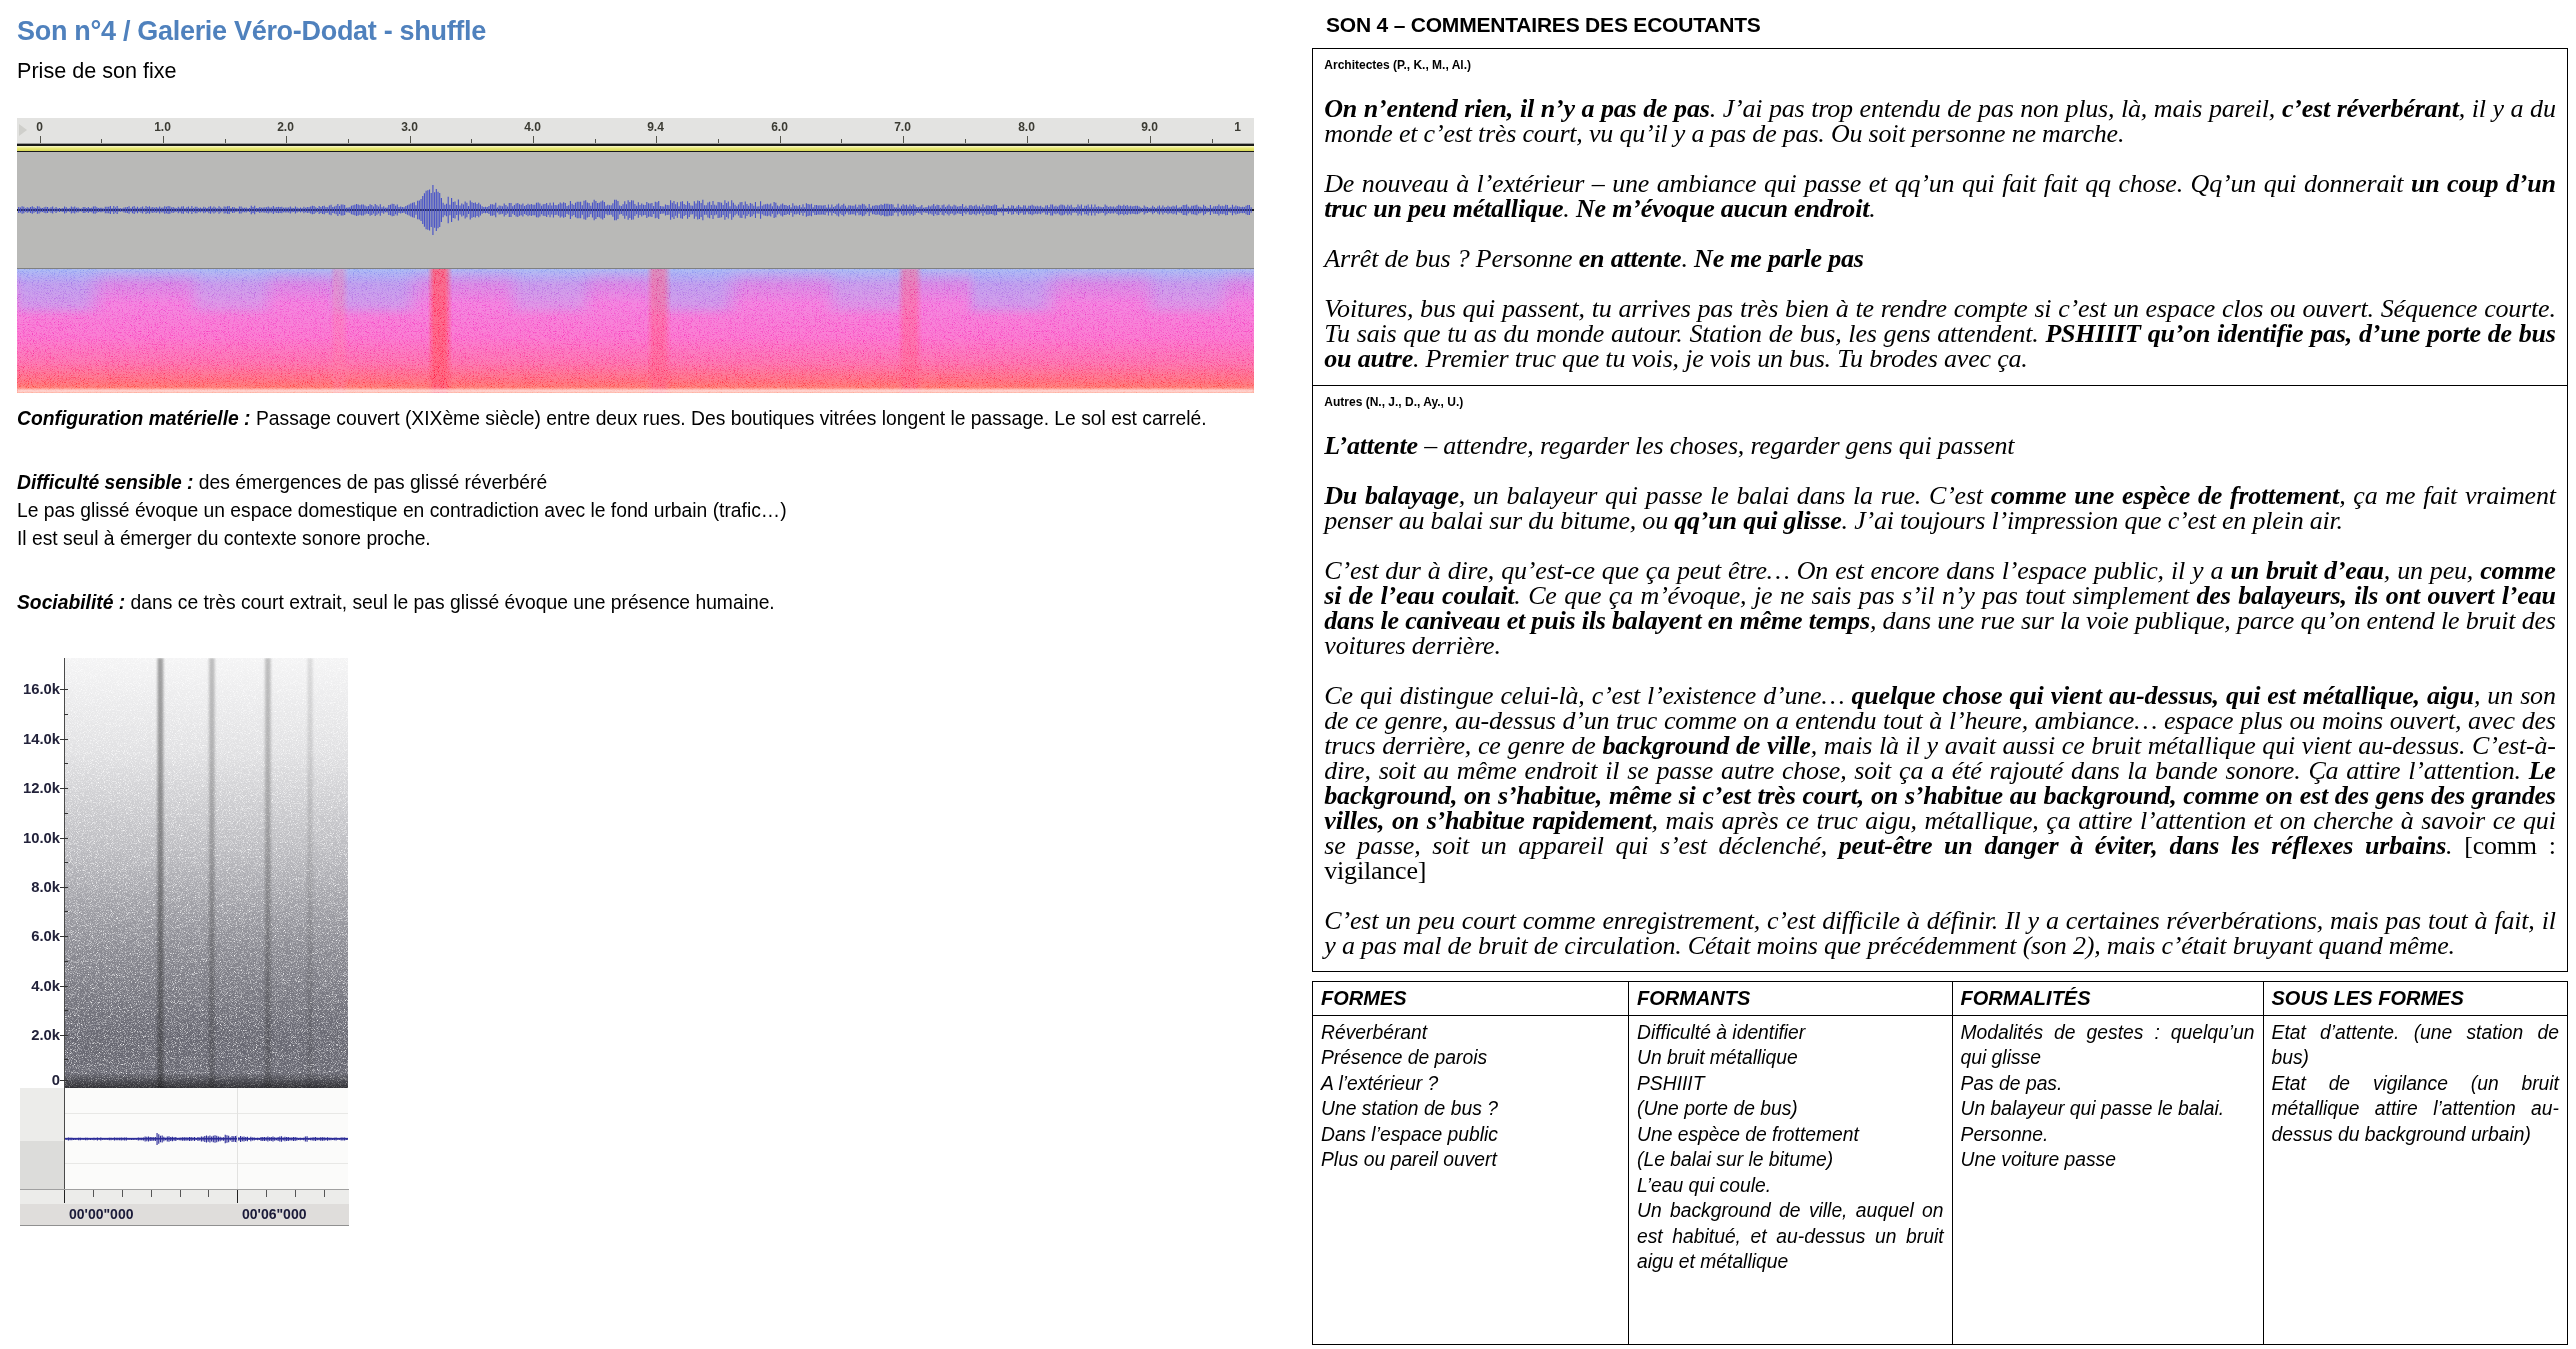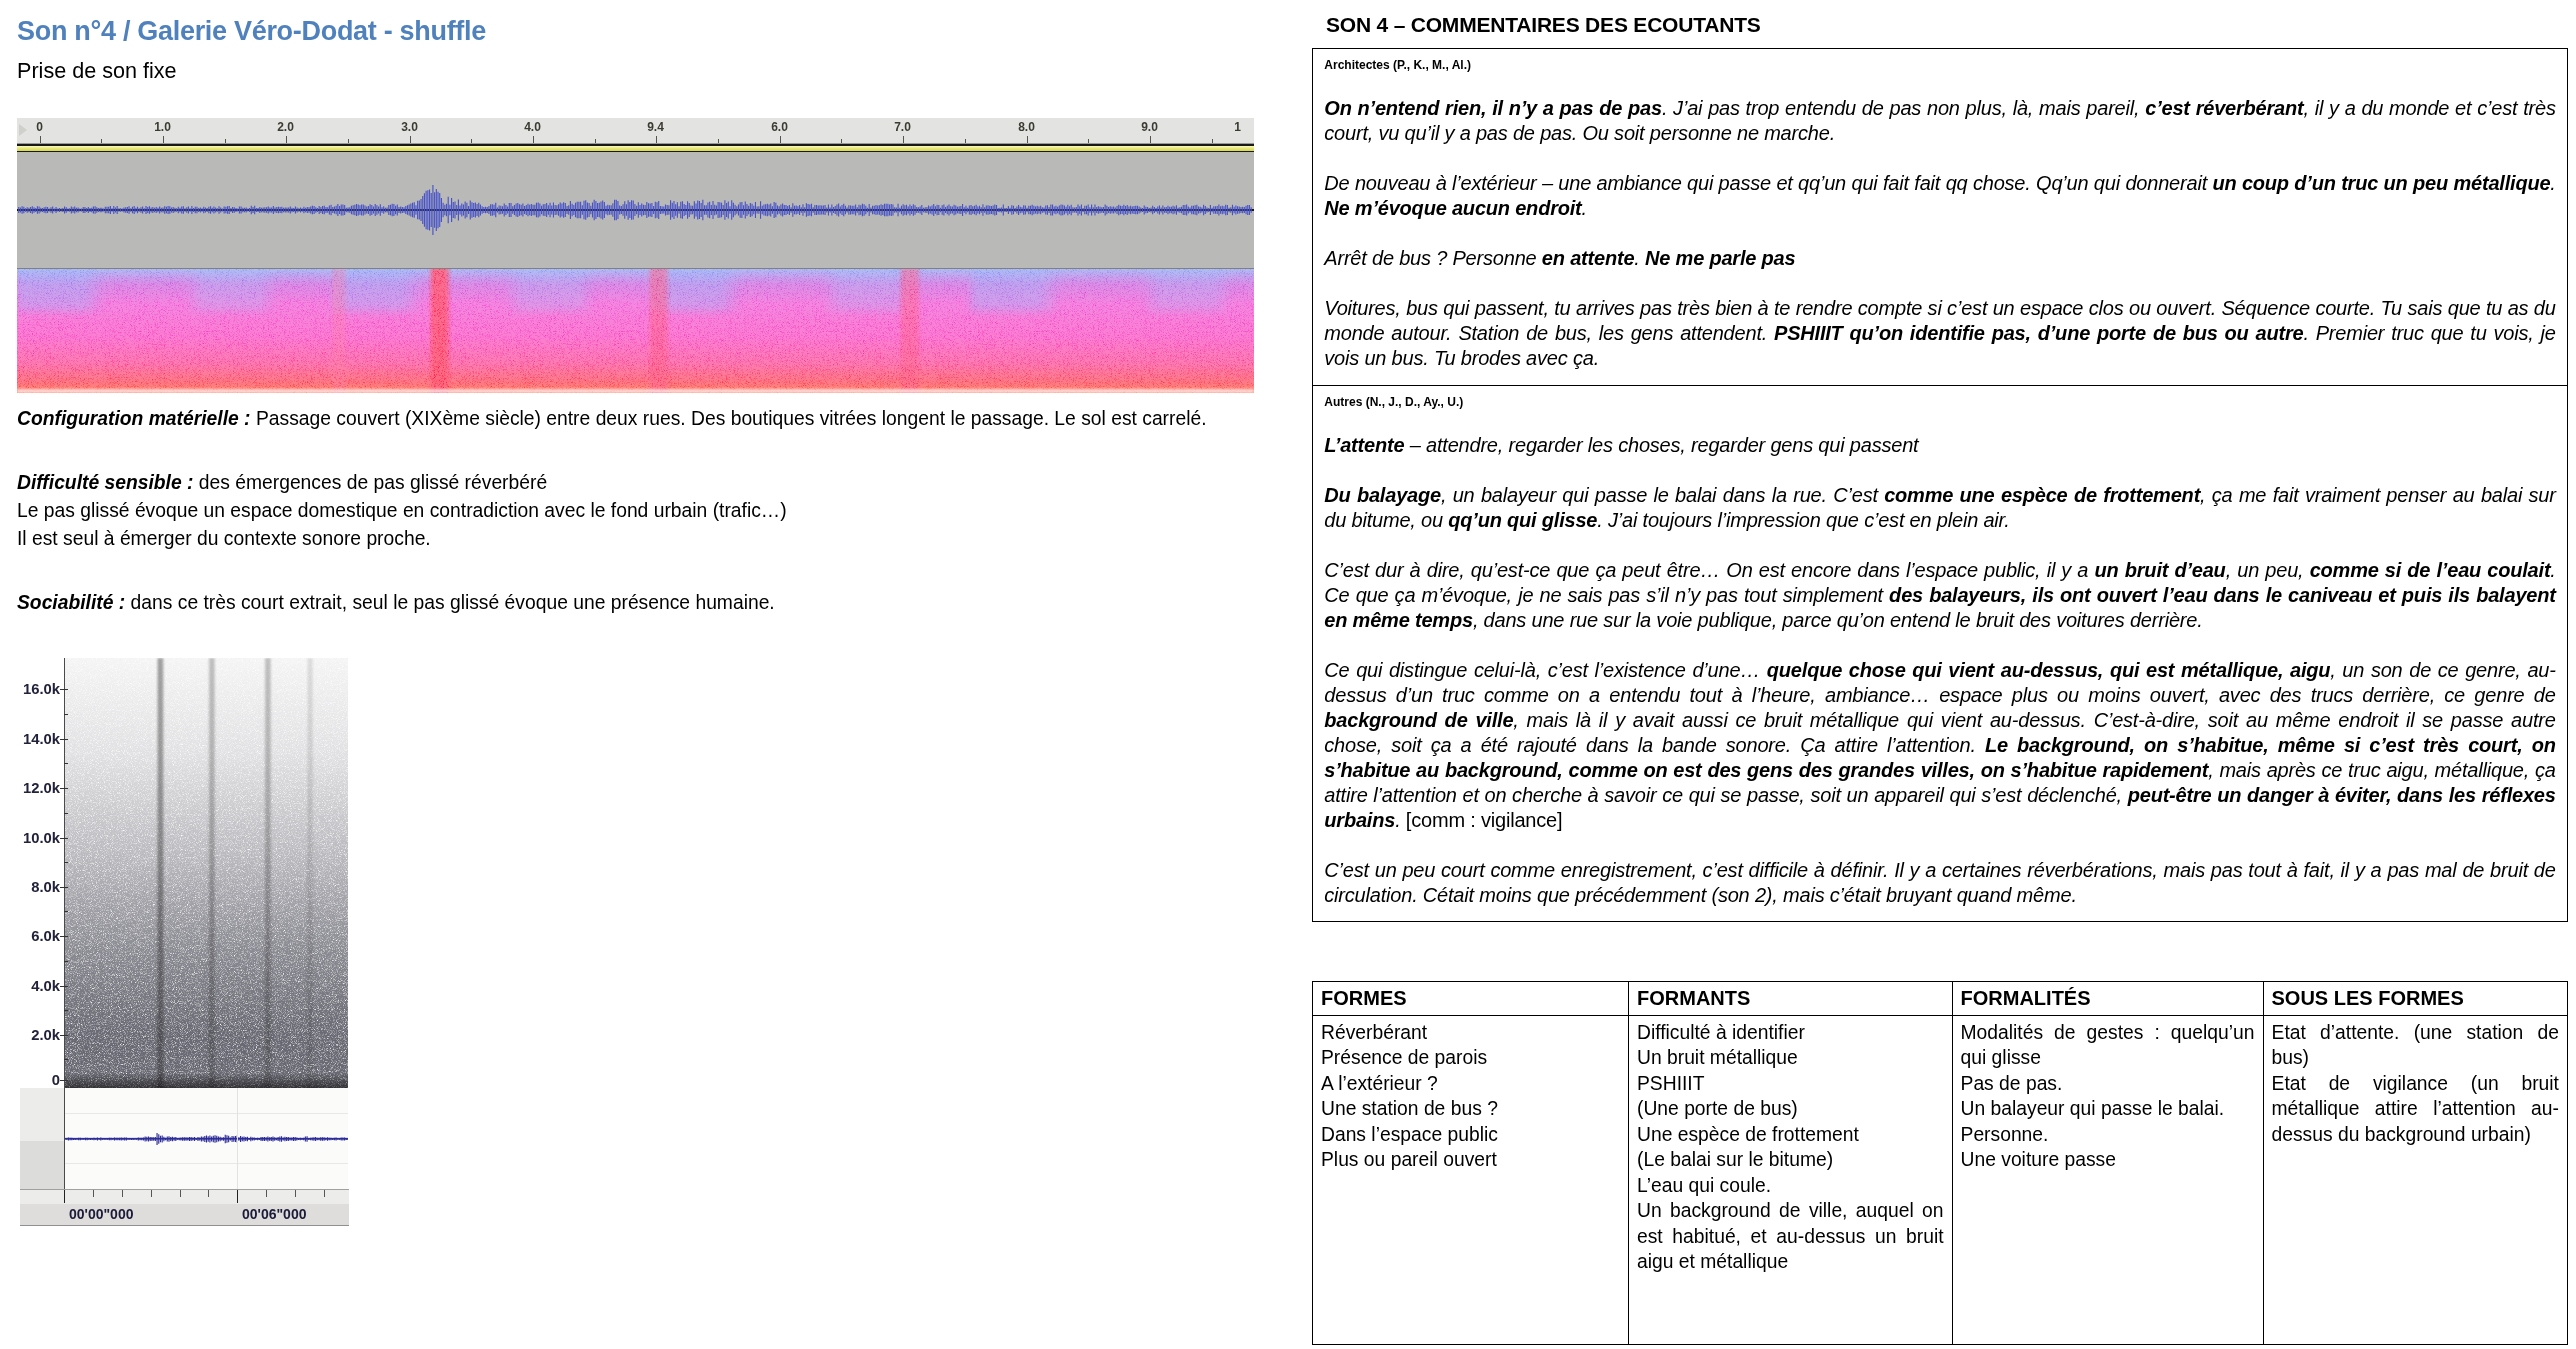--- a/index.html
+++ b/index.html
@@ -74,27 +74,27 @@
   .t2tick.maj{height:12.5px}.t2tick.min{height:6.8px;background:#555;}
   #s2labelrow{position:absolute;left:0;top:13.6px;width:100%;height:21.6px;background:#dfdddb;}
   .time-label{position:absolute;top:2.8px;font-size:14px;font-weight:bold;color:#1b1b3a;}
 
   
   #right-title{left:1326px;top:12.5px;font-size:21px;font-weight:bold;letter-spacing:-0.2px;}
   #table1{left:1312px;top:48px;width:1256px;border:1.7px solid #000;box-sizing:border-box;}
   .t1-section{padding:6.8px 11.3px 9px 11.3px;}
   .t1-section + .t1-section{border-top:1.7px solid #000;}
   .t1-header{font-size:12px;font-weight:bold;margin:2.3px 0 24px 0;}
-  .t1-para{font-size:20px;font-style:italic;line-height:25px;text-align:justify;margin:0 0 25px 0;letter-spacing:-0.2px;}
+  .t1-para{font-size:26px;font-style:italic;line-height:25px;text-align:justify;margin:0 0 25px 0;letter-spacing:-0.2px;font-family:Liberation Serif, serif;}
   .t1-para:last-child{margin-bottom:4.5px;}
   .seg-b{font-weight:bold;}
   .seg-u{font-style:normal;}
 
   #table2{left:1312px;top:981px;width:1256px;border:1.7px solid #000;box-sizing:border-box;}
-  .t2row{display:flex;}
+  .t2row{display:flex;font-style:italic;}
   .t2cell{box-sizing:border-box;padding:3.4px 8px 4.5px 8px;}
   .t2cell:not(:last-child){border-right:1.1px solid #000;}
   .t2head .t2cell{font-size:20px;font-weight:bold;border-bottom:1.1px solid #000;padding:4.5px 8px 5.7px 8px;}
   .t2body .t2cell{min-height:328px;font-size:19.3px;line-height:25.5px;text-align:justify;}
   .c0{width:25.2%;}.c1{width:25.8%;}.c2{width:24.8%;}.c3{width:24.2%;}
   .t2line{margin:0;}
 </style>
 </head>
 <body>
 

